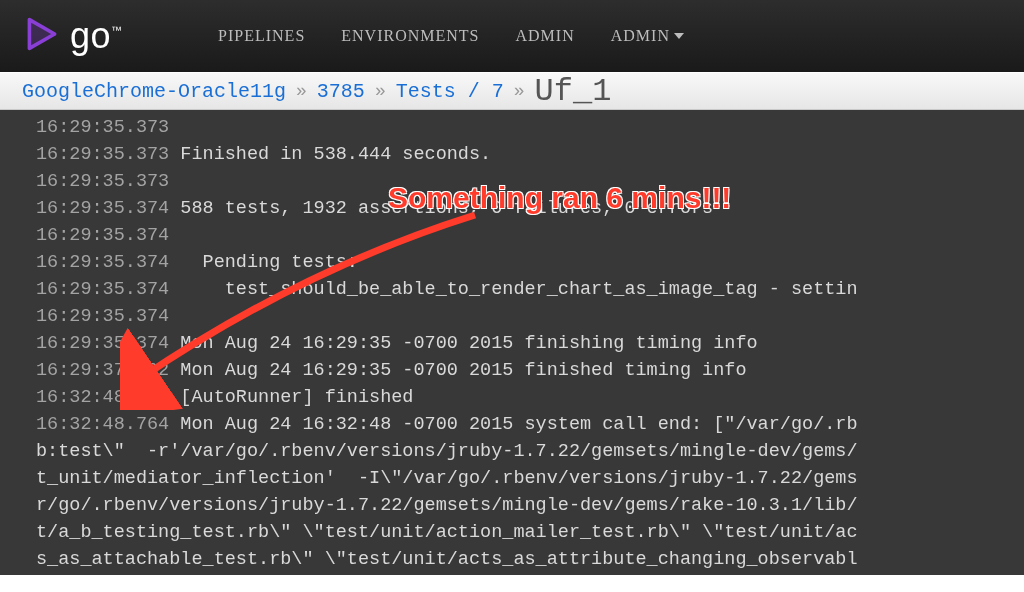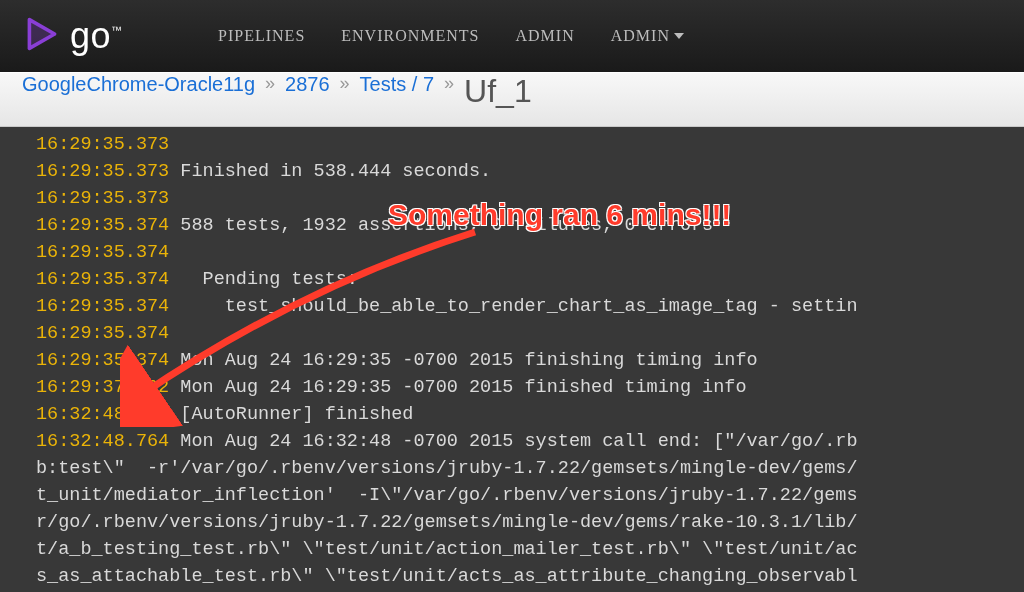--- a/index.html
+++ b/index.html
@@ -18,47 +18,49 @@
   }
   .logo { display: flex; align-items: center; gap: 10px; margin-right: 60px; }
   .logo svg { width: 36px; height: 36px; }
   .logo-text { color: #fff; font-size: 36px; font-weight: 300; letter-spacing: 0.5px; line-height: 1; }
   .logo-tm { color: #fff; font-size: 11px; vertical-align: top; position: relative; top: 6px; }
   .nav-item { color: #bdbdbd; font-size: 16px; letter-spacing: 1px; cursor: pointer; display: flex; align-items: center; gap: 4px; font-family: Liberation Serif, serif; }
   .caret { width: 0; height: 0; border-left: 5px solid transparent; border-right: 5px solid transparent; border-top: 6px solid #bdbdbd; }
 
   
   .crumbbar {
-    height: 55px;
+    height: 38px;
     background: linear-gradient(#f8f8f8, #e6e6e6);
     border-top: 1px solid #fff;
     border-bottom: 1px solid #c9c9c9;
     display: flex;
+    align-items: center;
     padding: 0 22px;
     font-size: 20px;
     gap: 10px;
+    font-family: Liberation Mono, monospace;
   }
   .crumb-link { color: #1a6fd6; text-decoration: none; font-size: 20px; }
   .crumb-sep { color: #999; font-size: 18px; }
   .crumb-current { color: #555; font-size: 32px; font-weight: 400; }
 
   
   .console {
     position: relative;
     background: #383838;
     color: #d9d9d9;
     font-family: "Menlo", "Consolas", "Liberation Mono", monospace;
     font-size: 18.5px;
     line-height: 27px;
     padding: 4px 0 0 36px;
     height: calc(592px - 72px - 55px);
     white-space: pre;
     overflow: hidden;
   }
-  .console .ts   { color: #eab308; }
+  .console .ts   { color: #a3a3a3; }
   .console .line { display: block; }
 
   
   .annot {
     position: absolute;
     top: 74px;
     left: 388px;
     color: #ff3b2b;
     font-weight: 700;
     font-size: 30px;
@@ -96,21 +98,21 @@
   <div class="nav-item">ADMIN</div>
   <div class="nav-item">
     <span>ADMIN</span>
     <span class="caret"></span>
   </div>
 </div>
 
 <div class="crumbbar">
   <a class="crumb-link">GoogleChrome-Oracle11g</a>
   <span class="crumb-sep">»</span>
-  <a class="crumb-link">2876</a>
+  <a class="crumb-link">3785</a>
   <span class="crumb-sep">»</span>
   <a class="crumb-link">Tests / 7</a>
   <span class="crumb-sep">»</span>
   <span class="crumb-current">Uf_1</span>
 </div>
 
 <div class="console" id="console"><span class="line"><span class="ts">16:29:35.373 </span></span><span class="line"><span class="ts">16:29:35.373 </span>Finished in 538.444 seconds.</span><span class="line"><span class="ts">16:29:35.373 </span></span><span class="line"><span class="ts">16:29:35.374 </span>588 tests, 1932 assertions, 0 failures, 0 errors</span><span class="line"><span class="ts">16:29:35.374 </span></span><span class="line"><span class="ts">16:29:35.374 </span>  Pending tests:</span><span class="line"><span class="ts">16:29:35.374 </span>    test_should_be_able_to_render_chart_as_image_tag - settin</span><span class="line"><span class="ts">16:29:35.374 </span></span><span class="line"><span class="ts">16:29:35.374 </span>Mon Aug 24 16:29:35 -0700 2015 finishing timing info</span><span class="line"><span class="ts">16:29:37.592 </span>Mon Aug 24 16:29:35 -0700 2015 finished timing info</span><span class="line"><span class="ts">16:32:48.725 </span>[AutoRunner] finished</span><span class="line"><span class="ts">16:32:48.764 </span>Mon Aug 24 16:32:48 -0700 2015 system call end: ["/var/go/.rb</span><span class="line">b:test\"  -r'/var/go/.rbenv/versions/jruby-1.7.22/gemsets/mingle-dev/gems/</span><span class="line">t_unit/mediator_inflection'  -I\"/var/go/.rbenv/versions/jruby-1.7.22/gems</span><span class="line">r/go/.rbenv/versions/jruby-1.7.22/gemsets/mingle-dev/gems/rake-10.3.1/lib/</span><span class="line">t/a_b_testing_test.rb\" \"test/unit/action_mailer_test.rb\" \"test/unit/ac</span><span class="line">s_as_attachable_test.rb\" \"test/unit/acts_as_attribute_changing_observabl</span><span class="line">n_test.rb\" \"test/unit/aggregate_property_definition_test.rb\" \"test/uni</span>
   
   <svg class="arrow" viewBox="0 0 370 200">
     <defs>

